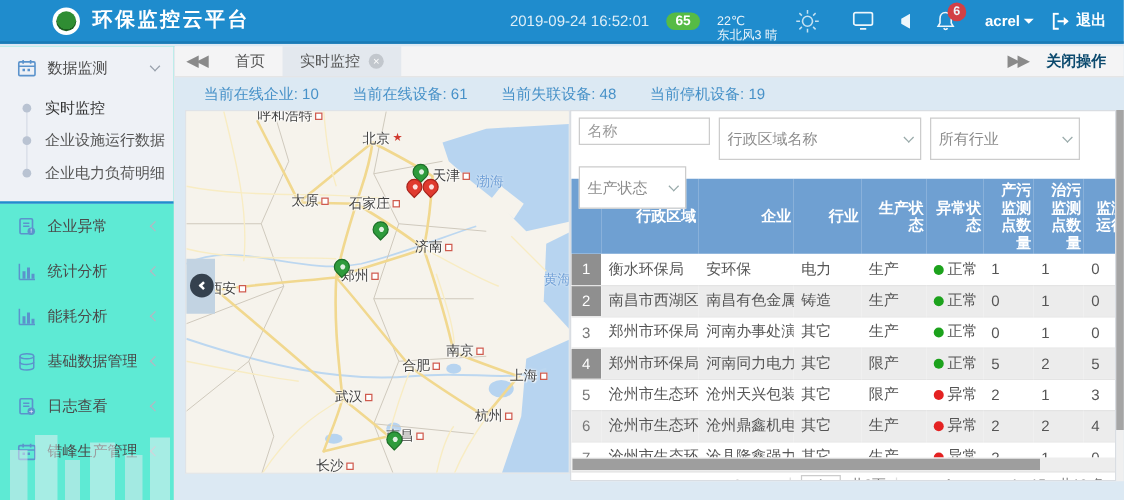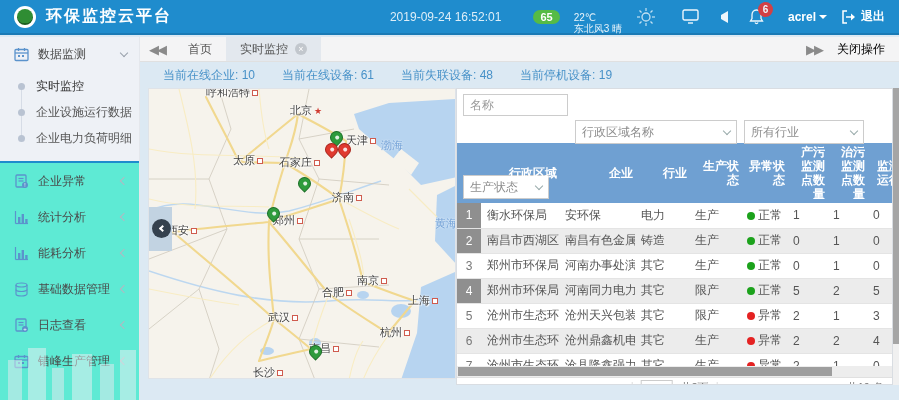--- a/index.html
+++ b/index.html
@@ -1,24 +1,24 @@
 <!DOCTYPE html>
 <html><head>
 <meta charset="utf-8">
 <style>
   * { box-sizing: border-box; margin: 0; padding: 0; }
   html,body { width:899px; height:400px; overflow:hidden; font-family:"Liberation Sans","DejaVu Sans",sans-serif; font-size:12px; background:#dce9f3;}
   
-  .hdr { position:absolute; left:0; top:0; width:899px; height:35px; background:#1f8ccd; border-bottom:2px solid #1a7ab5; display:flex; align-items:center; color:#fff; }
+  .hdr { position:absolute; left:0; top:0; width:899px; height:35px; background:#1f8ccd; border-bottom:2px solid #1a7ab5; display:flex; align-items:center; color:#fff;padding-left:28px; }
   .logo { width:22px; height:22px; border-radius:50%; background:#fff; margin-left:14px; display:flex; align-items:center; justify-content:center; }
   .logo-inner { width:16px; height:16px; border-radius:50%; background:radial-gradient(circle at 50% 42%, #2f8d33 0 62%, #1c5e20 63% 100%); }
   .app-title { font-size:16px; font-weight:bold; letter-spacing:2px; margin-left:10px; }
   .hdr-right { margin-left:auto; display:flex; align-items:center; gap:14px; padding-right:14px; }
   .hdr-dt { color:rgba(255,255,255,.85); font-size:12px; }
-  .aqi-pill { background:#56bb45; color:#fff; font-size:11px; font-weight:bold; border-radius:9px; padding:1px 7px;margin-left:18px; }
+  .aqi-pill { background:#56bb45; color:#fff; font-size:11px; font-weight:bold; border-radius:9px; padding:1px 7px; }
   .weather-txt { font-size:10px; line-height:11px; color:rgba(255,255,255,.9);margin-top:13px; }
   .hicon { display:inline-flex; align-items:center; justify-content:center; opacity:.92; }
   .bell-wrap { position:relative; }
   .badge { position:absolute; top:-7px; left:9px; background:#e23a3a; color:#fff; font-size:10px; font-weight:bold; min-width:15px; height:15px; border-radius:8px; display:flex; align-items:center; justify-content:center; padding:0 3px; }
   .user { font-size:12px; font-weight:bold; display:flex; align-items:center; gap:3px; cursor:pointer;}
   .caret-down { width:0; height:0; border-left:4px solid transparent; border-right:4px solid transparent; border-top:4px solid #fff; display:inline-block;}
   .logout { display:flex; align-items:center; gap:5px; font-weight:bold; cursor:pointer;}
   
   .sidebar { position:absolute; left:0; top:37px; width:140px; bottom:0; background:#5eead4; border-right:1px solid #e4e7ec; overflow:hidden;}
   .side-group { position:relative; }
@@ -45,21 +45,21 @@
        linear-gradient(#edf0f4,#edf0f4) 120px 20px / 16px 50px no-repeat; }
   .side-icon svg { display:block; }
   
   .tabbar { position:absolute; left:140px; top:37px; right:0; height:25px; background:#f4f4f5; border-bottom:1px solid #e0e0e0; display:flex; align-items:stretch; }
   .tab-arrow { width:34px; display:flex; align-items:center; justify-content:center; color:#8a8a8a; font-weight:bold; font-size:13px; cursor:pointer; letter-spacing:-2px;}
   .tabs { display:flex; }
   .tab { display:flex; align-items:center; padding:0 14px; color:#555; cursor:pointer; }
   .tab.active { background:#e3e8ee; }
   .tab-close { width:12px; height:12px; margin-left:7px; border-radius:50%; background:#c2c7cd; color:#fff; font-size:9px; line-height:12px; text-align:center; }
   .tab-right { margin-left:auto; display:flex; align-items:center; }
-  .close-ops { color:#000000; padding:0 14px 0 6px; cursor:pointer; }
+  .close-ops { color:#0c4a6e; padding:0 14px 0 6px; cursor:pointer;font-weight:bold; }
   
   .content { position:absolute; left:140px; top:62px; right:0; bottom:0; background:#dce9f3; }
   .stats { position:absolute; left:0; top:0; right:0; height:26px; line-height:26px; padding-left:23px; color:#4791c8; }
   .stat { margin-right:27px; }
   
   .map { position:absolute; left:8px; top:26px; width:308px; height:291px; background:#f6f3ec; border:1px solid #dfe3e8; overflow:hidden; }
   .map svg.base { position:absolute; left:0; top:0; }
   .map-label { position:absolute; font-size:11px; color:#3f3f3f; text-shadow:0 0 2px #fff,0 0 2px #fff,1px 1px 1px #fff; white-space:nowrap; display:flex; align-items:center; gap:2px;}
   .map-label .sq { width:6px; height:6px; background:#fff; border:1px solid #cf5b4e; display:inline-block;}
   .map-label .star { color:#d03a30; font-size:9px; text-shadow:none;}
@@ -70,21 +70,21 @@
   .pin.red { background:#e03a2f; border:1px solid #a8241c; }
   .map-toggle-strip { position:absolute; left:0; top:118px; width:23px; height:44px; background:#c2d3e2; }
   .map-toggle { position:absolute; left:3px; top:130px; width:19px; height:19px; border-radius:50%; background:#35414e; display:flex; align-items:center; justify-content:center; cursor:pointer;}
   .map-toggle .chev { border-left:2px solid #fff; border-bottom:2px solid #fff; transform:rotate(45deg); width:5px; height:5px; margin-left:2px;}
   
   .rpanel { position:absolute; left:316px; top:26px; width:437px; height:297px; background:#fff; border:1px solid #d9dde2; overflow:hidden;}
   .filters { height:54px; padding:5px 6px 0 6px; }
   .filters .frow { display:flex; gap:7px; margin-bottom:5px; }
   .f-input { width:105px; height:22px; border:1px solid #ccc; padding:0 6px; font-size:12px; color:#444; font-family:inherit;}
   .f-input::placeholder { color:#9a9a9a; }
-  .f-select { height:24px; border:1px solid #ccc; display:flex; align-items:center; padding:0 6px; color:#8d8d8d; cursor:pointer; background:#fff;margin-top:26px;}
+  .f-select { height:34px; border:1px solid #ccc; display:flex; align-items:center; padding:0 6px; color:#8d8d8d; cursor:pointer; background:#fff;}
   .f-select .chev { margin-left:auto; border-right:1px solid #9aa; border-bottom:1px solid #9aa; transform:rotate(45deg); margin-top:-3px;}
   .f-region { width:162px; } .f-industry { width:120px; } .f-status { width:86px; }
   table.grid { border-collapse:collapse; table-layout:fixed; width:470px; }
   .grid th { background:#6fa0d2; color:#fff; font-weight:bold; font-size:12px; text-align:right; height:48px; padding:2px 2px 2px 6px; word-break:break-all; white-space:pre-line; vertical-align:middle; line-height:14px;}
   .grid td { height:25px; padding:0 2px 0 6px; color:#555; border-bottom:1px solid #e4e4e4; white-space:nowrap; overflow:hidden; }
   .grid tr.stripe td { background:#ececec; }
   .grid td.numcell { text-align:center; padding:0; color:#777; }
   .grid td.numcell.dark { background:#8f8f8f; color:#fff; }
   .tbl-body-wrap { height:163px; overflow:hidden; }
   .dot { display:inline-block; width:8px; height:8px; border-radius:50%; margin-right:3px; vertical-align:-1px;}

